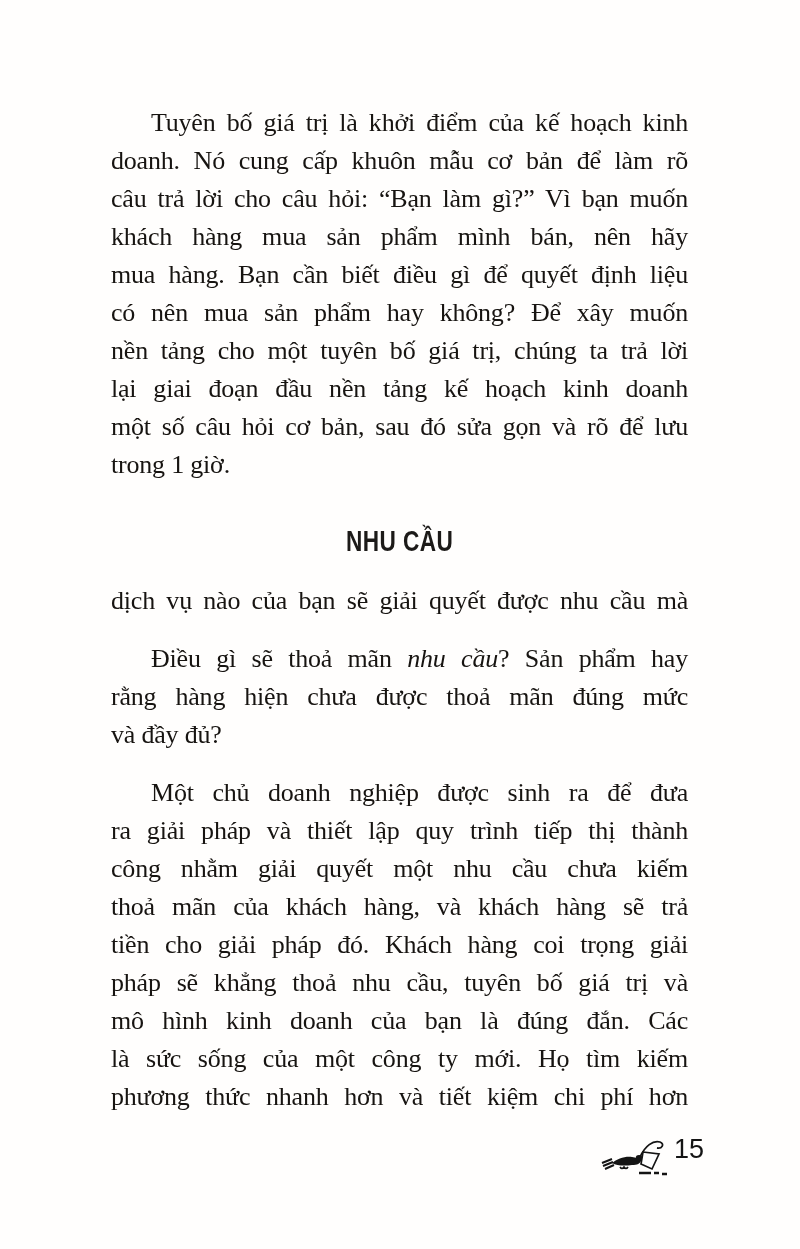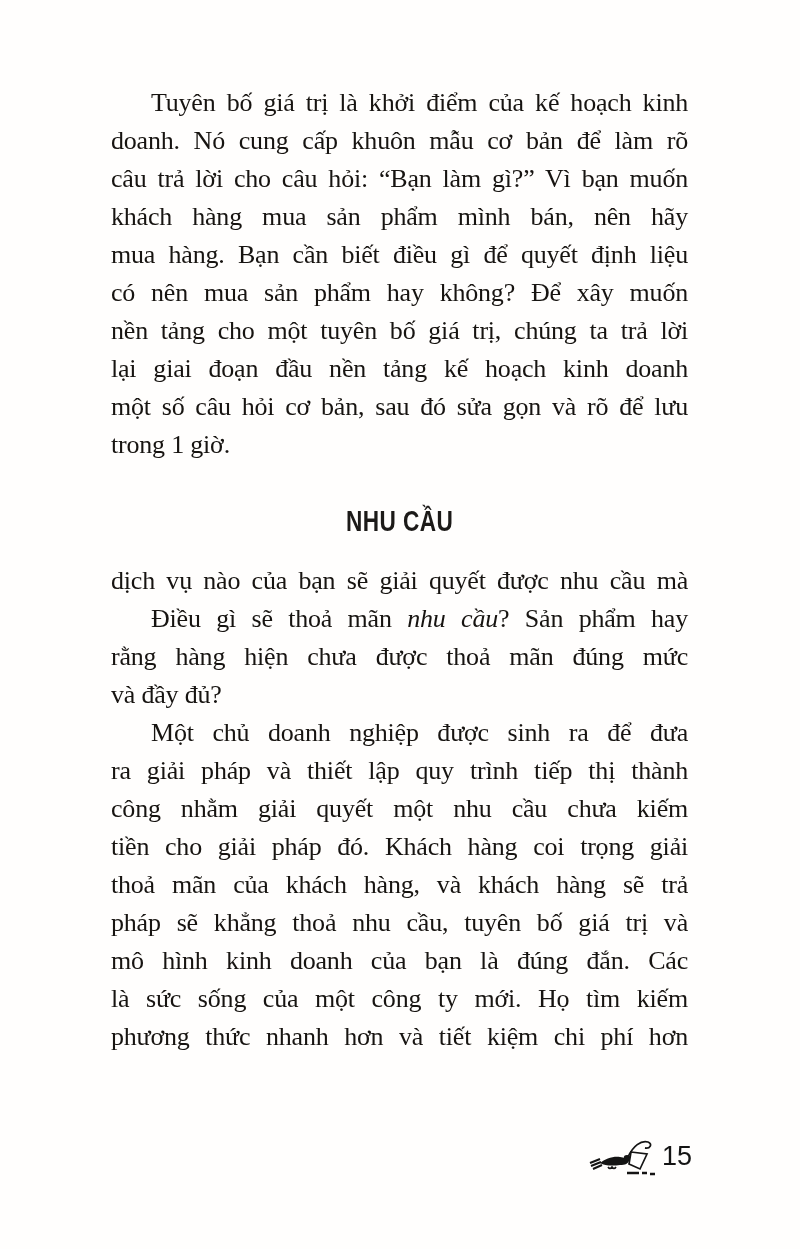--- a/index.html
+++ b/index.html
@@ -34,20 +34,21 @@
     display: block;
     text-align: justify;
     text-align-last: justify;
     white-space: normal;
   }
   .line.last {
     text-align-last: left;
   }
   .line.first {
     text-indent: 40px;
+    margin-top: 20px;
   }
   .line i {
     font-style: italic;
   }
   .section-heading {
     margin: 40px 0 24px 0;
     padding: 0;
     text-align: center;
     font-family: "Liberation Sans", "DejaVu Sans", sans-serif;
     font-size: 29px;
@@ -57,23 +58,23 @@
   }
   .section-heading .condensed {
     display: inline-block;
     transform: scaleX(0.78);
     transform-origin: center;
     letter-spacing: 0.5px;
   }
   .page-footer {
     position: absolute;
     top: 1136px;
-    right: 108px;
+    right: 96px;
     display: flex;
-    align-items: center;
+    align-items: flex-start;
     gap: 3px;
   }
   .ornament {
     display: block;
     width: 72px;
     height: 46px;
   }
   .page-number {
     font-family: "Liberation Sans", "DejaVu Sans", sans-serif;
     font-size: 27px;
@@ -105,22 +106,22 @@
       <p class="para">
         <span class="line"><span>dịch vụ nào của bạn sẽ giải quyết được nhu cầu mà</span></span>
         <span class="line first"><span>Điều gì sẽ thoả mãn </span><i>nhu cầu</i><span>? Sản phẩm hay</span></span>
         <span class="line"><span>rằng hàng hiện chưa được thoả mãn đúng mức</span></span>
         <span class="line last"><span>và đầy đủ?</span></span>
       </p>
       <p class="para">
         <span class="line first"><span>Một chủ doanh nghiệp được sinh ra để đưa</span></span>
         <span class="line"><span>ra giải pháp và thiết lập quy trình tiếp thị thành</span></span>
         <span class="line"><span>công nhằm giải quyết một nhu cầu chưa kiếm</span></span>
+        <span class="line"><span>thoả mãn của khách hàng, và khách hàng sẽ trả</span></span>
         <span class="line"><span>tiền cho giải pháp đó. Khách hàng coi trọng giải</span></span>
-        <span class="line"><span>thoả mãn của khách hàng, và khách hàng sẽ trả</span></span>
         <span class="line"><span>pháp sẽ khẳng thoả nhu cầu, tuyên bố giá trị và</span></span>
         <span class="line"><span>mô hình kinh doanh của bạn là đúng đắn. Các</span></span>
         <span class="line"><span>là sức sống của một công ty mới. Họ tìm kiếm</span></span>
         <span class="line"><span>phương thức nhanh hơn và tiết kiệm chi phí hơn</span></span>
       </p>
     </main>
 
   <footer class="page-footer">
     <svg class="ornament" viewBox="0 0 72 46" xmlns="http://www.w3.org/2000/svg" aria-hidden="true">
 

